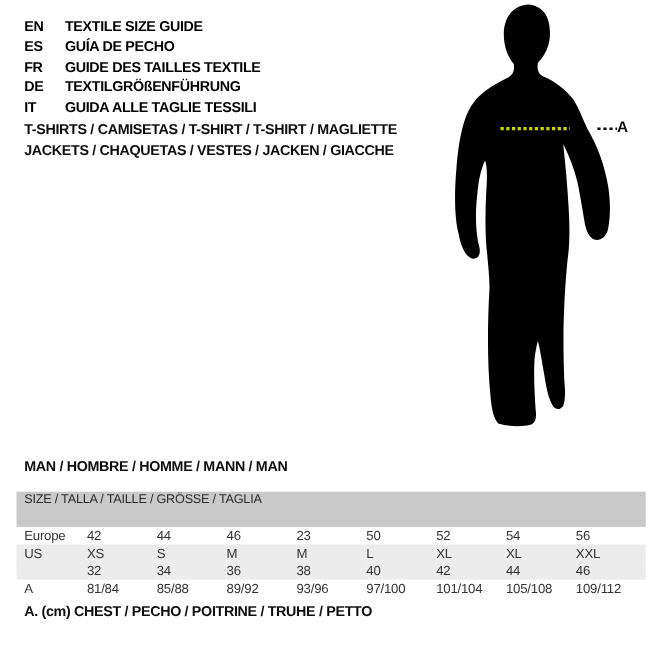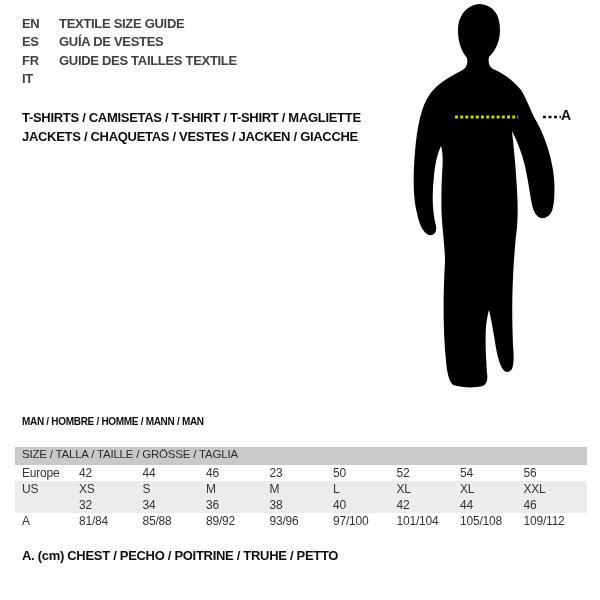--- a/index.html
+++ b/index.html
@@ -5,68 +5,73 @@
   html,body{margin:0;padding:0;}
   body{
     width:600px;height:600px;position:relative;background:#ffffff;
     font-family:"Liberation Sans",sans-serif;color:#111;overflow:hidden;
   }
   .abs{position:absolute;}
 
   
   .lang-list{left:22px;top:15px;}
   .lang-row{display:flex;line-height:18.4px;font-size:13px;font-weight:700;
-    letter-spacing:-0.3px;color:#404040;}
+    letter-spacing:-0.3px;color:#000000;}
   .lang-code{width:37px;flex:0 0 37px;}
 
   
   .product-lines{left:22px;top:108px;font-size:13px;font-weight:700;
     line-height:19px;letter-spacing:-0.3px;color:#0d0d0d;}
 
   
   .figure-svg{left:413px;top:0;}
   .measure-label{left:561px;top:107px;font-size:14px;font-weight:700;color:#0d0d0d;}
 
   
-  .man-caption{left:22px;top:416px;font-size:10px;font-weight:700;
+  .man-caption{left:22px;top:416px;font-size:13px;font-weight:700;
     letter-spacing:-0.3px;color:#0d0d0d;}
 
   
   .size-table{left:15px;top:447px;width:572px;border-collapse:collapse;
     table-layout:fixed;font-size:12px;letter-spacing:-0.2px;color:#333;}
   .size-table th{
     background:var(--header-bg,#c9c9c9);height:14px;font-weight:400;
-    font-size:11.5px;text-align:left;padding:0 0 4px 7px;color:#2b2b2b;}
+    font-size:11.5px;text-align:left;padding:0 0 18px 7px;color:#2b2b2b;}
   .size-table td{height:16px;padding:0;font-weight:400;}
   .size-table td.row-label{text-align:left;padding-left:7px;margin-top:16px;}
   .size-table col.label-col{width:64px;}
   .size-table tr.shaded td{background:var(--shaded-bg,#ececec);}
 
   
   .footnote{left:22px;top:548px;font-size:13px;font-weight:700;
     letter-spacing:-0.3px;color:#0d0d0d;}
 </style>
 </head>
 <body>
 
 <div class="abs lang-list">
     <div class="lang-row">
       <span class="lang-code">EN</span>
       <span>TEXTILE SIZE GUIDE</span>
     </div>
     <div class="lang-row">
       <span class="lang-code">ES</span>
-      <span>GUÍA DE VESTES</span>
+      <span>GUÍA DE PECHO</span>
     </div>
     <div class="lang-row">
       <span class="lang-code">FR</span>
       <span>GUIDE DES TAILLES TEXTILE</span>
     </div>
     <div class="lang-row">
+      <span class="lang-code">DE</span>
+      <span>TEXTILGRÖßENFÜHRUNG</span>
+    </div>
+    <div class="lang-row">
       <span class="lang-code">IT</span>
+      <span>GUIDA ALLE TAGLIE TESSILI</span>
     </div>
   </div>
 
 <div class="abs product-lines">
   <div>T-SHIRTS / CAMISETAS / T-SHIRT / T-SHIRT / MAGLIETTE</div>
   <div>JACKETS / CHAQUETAS / VESTES / JACKEN / GIACCHE</div>
 </div>
 
 <svg class="abs figure-svg" width="155" height="390" viewBox="0 0 155 390">
   <path d="

